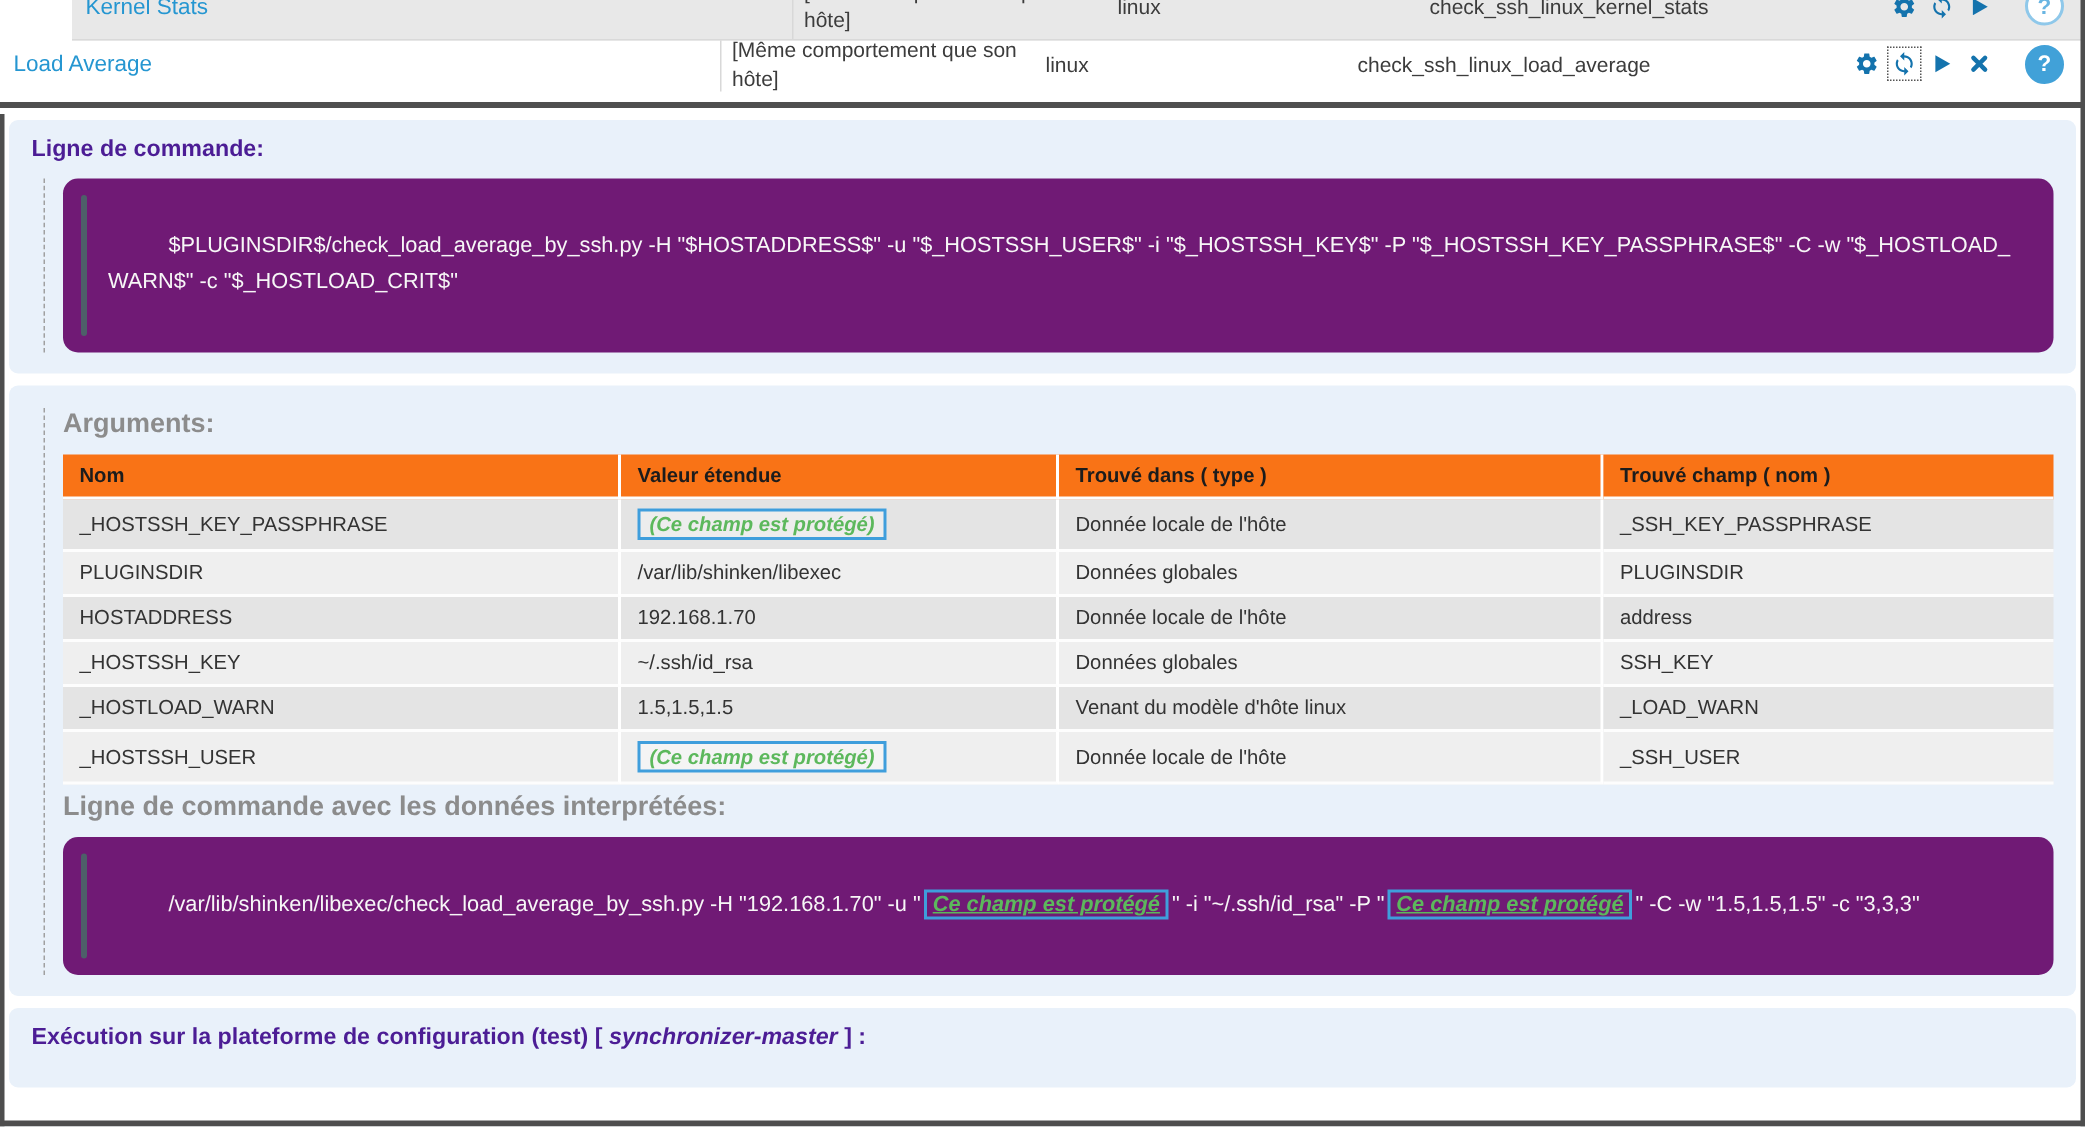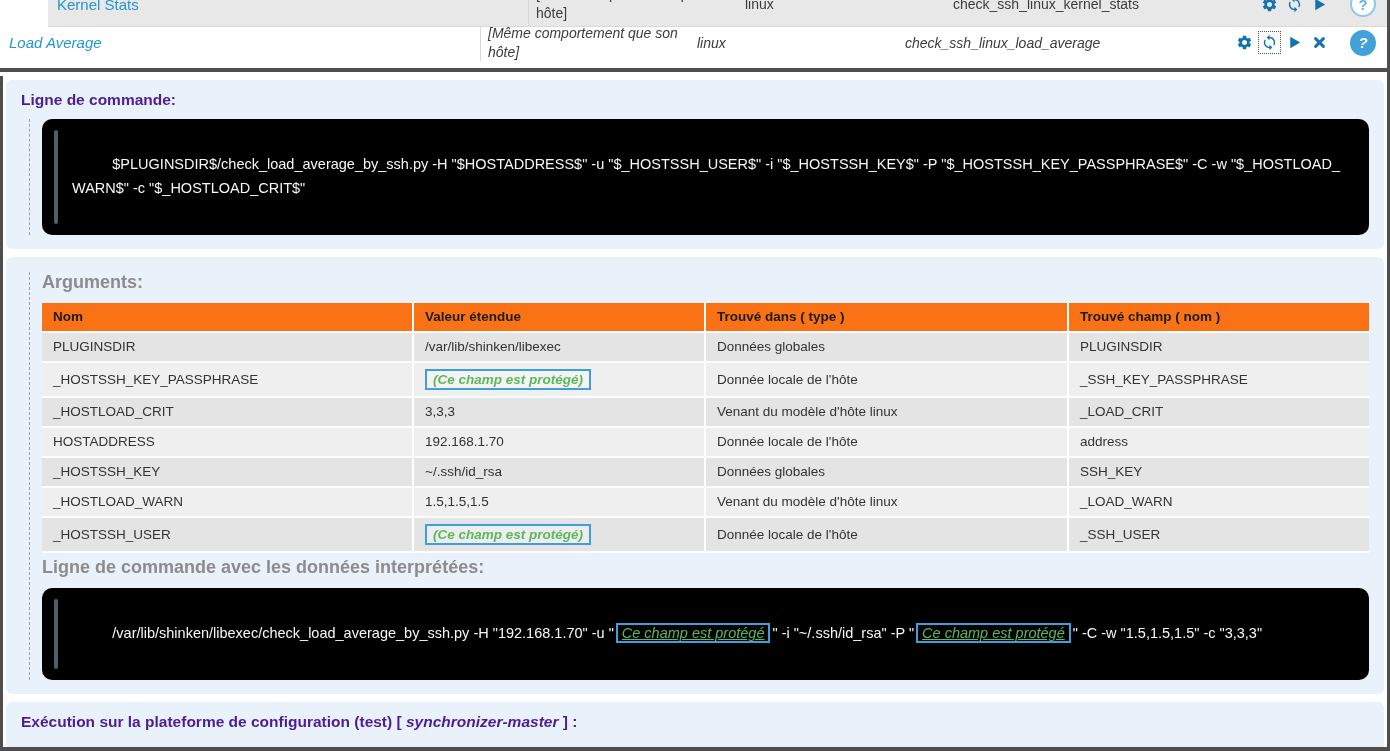--- a/index.html
+++ b/index.html
@@ -11,21 +11,21 @@
   .edge { position:absolute; background:#4e4e4e; z-index:40; }
   .edge-left { left:0; top:76px; bottom:0; width:3px; }
   .edge-right { right:0; top:0; bottom:0; width:3px; }
   .edge-bottom { left:0; right:0; bottom:0; height:4px; }
 
   
   .top-rows { height:72px; overflow:hidden; border-bottom:4px solid #4f4f4f; }
   .svc-row { display:flex; align-items:center; }
   .svc-row-1 { height:27px; background:#e8e8e8; overflow:hidden; position:relative; border-bottom:1px solid #d9d9d9;margin-left:48px; }
   .svc-row-1 .svc-inner { position:absolute; left:0; top:-19px; width:100%; height:46px; display:flex; align-items:center; }
-  .svc-row-2 { height:31px; background:#fff;font-style:italic; }
+  .svc-row-2 { height:31px; background:#fff; }
   .svc-inner { display:flex; align-items:center; width:100%; }
   .cell-service { width:481px; padding-left:9px; font-size:15px; border-right:1px solid #d8d8d8; align-self:stretch; display:flex; align-items:center; }
   .cell-service a { color:#2596d1; text-decoration:none; cursor:pointer; }
   .cell-behavior { width:216px; padding-left:7px; font-size:14px; color:#3c3c3c; line-height:1.35; }
   .cell-os { width:208px; font-size:14px; color:#3c3c3c; }
   .cell-command { flex:1; font-size:14px; color:#3c3c3c; }
   .cell-actions { display:flex; align-items:center; gap:8px; padding-right:14px; }
   .act-icon { width:17px; height:17px; display:inline-flex; cursor:pointer; }
   .act-icon svg { width:100%; height:100%; }
   .focus-dotted { outline:1px dotted #555; outline-offset:2px; }
@@ -36,24 +36,24 @@
 
   
   .content { padding:8px 6px 0 6px; display:flex; flex-direction:column; gap:8px; }
   .panel { background:#e9f1fa; border-radius:6px; padding:11px 15px 14px 15px; }
   .panel-heading { font-size:15.5px; font-weight:bold; color:#4c1d95; margin-bottom:10px; }
   .panel-heading .it { font-style:italic; }
   .dashed-wrap { margin-left:8px; border-left:1px dashed #a0a0a0; padding-left:12px; }
   .sub-label { font-size:18px; font-weight:bold; color:#8c8c8c; margin:4px 0 10px 0; }
 
   
-  .codebox { position:relative; background:#000000; border-radius:10px; padding:11px 18px 11px 30px;
+  .codebox { position:relative; background:#701a75; border-radius:10px; padding:11px 18px 11px 30px;
     color:#f7f7f7; font-size:14.5px; line-height:1.62; word-break:break-all; white-space:pre-wrap; }
   .code-accent { position:absolute; left:12px; top:11px; bottom:11px; width:4px; background:#4d5f69; border-radius:2px; }
-  .prot-dark { color:#5cb85c; font-weight:normal; font-style:italic; text-decoration:underline;
+  .prot-dark { color:#5cb85c; font-weight:bold; font-style:italic; text-decoration:underline;
     border:2px solid #3f9edc; padding:0 4px; margin:0 2px; white-space:nowrap; }
 
   
   table { border-collapse:separate; border-spacing:0; table-layout:fixed; }
   .eval-table { width:1327px; font-size:13.5px; }
   .eval-table th, .eval-table td { text-align:left; padding:6px 11px; border-right:2px solid #fff; border-bottom:2px solid #fdfdfd; height:30px; }
   .eval-table th:last-child, .eval-table td:last-child { border-right:none; }
   .eval-table th { background:#f97316; color:#1c1c1c; font-weight:bold; }
   .eval-table tbody tr:nth-child(odd) td { background:#e4e4e4; }
   .eval-table tbody tr:nth-child(even) td { background:#efefef; }
@@ -160,38 +160,32 @@
           <thead>
             <tr>
               <th>Nom</th>
               <th>Valeur étendue</th>
               <th>Trouvé dans ( type )</th>
               <th>Trouvé champ ( nom )</th>
             </tr>
           </thead>
           <tbody>
             <tr>
+              <td>_HOSTSSH_KEY_PASSPHRASE</td>
+              <td><span class="prot-light">(Ce champ est protégé)</span></td>
+              <td>Donnée locale de l'hôte</td>
+              <td>_SSH_KEY_PASSPHRASE</td>
+            </tr>
+            <tr>
               <td>PLUGINSDIR</td>
               <td>/var/lib/shinken/libexec</td>
               <td>Données globales</td>
               <td>PLUGINSDIR</td>
             </tr>
             <tr>
-              <td>_HOSTSSH_KEY_PASSPHRASE</td>
-              <td><span class="prot-light">(Ce champ est protégé)</span></td>
-              <td>Donnée locale de l'hôte</td>
-              <td>_SSH_KEY_PASSPHRASE</td>
-            </tr>
-            <tr>
-              <td>_HOSTLOAD_CRIT</td>
-              <td>3,3,3</td>
-              <td>Venant du modèle d'hôte linux</td>
-              <td>_LOAD_CRIT</td>
-            </tr>
-            <tr>
               <td>HOSTADDRESS</td>
               <td>192.168.1.70</td>
               <td>Donnée locale de l'hôte</td>
               <td>address</td>
             </tr>
             <tr>
               <td>_HOSTSSH_KEY</td>
               <td>~/.ssh/id_rsa</td>
               <td>Données globales</td>
               <td>SSH_KEY</td>

